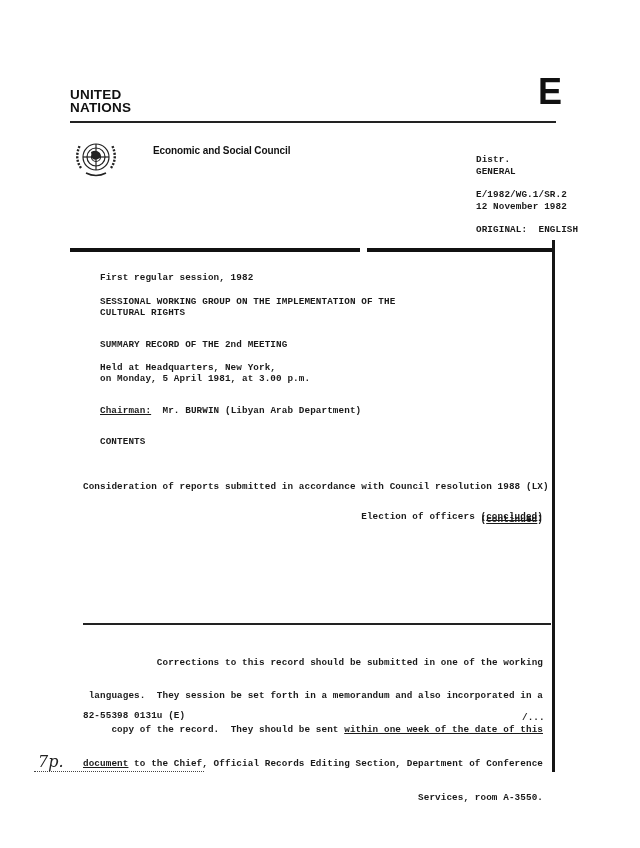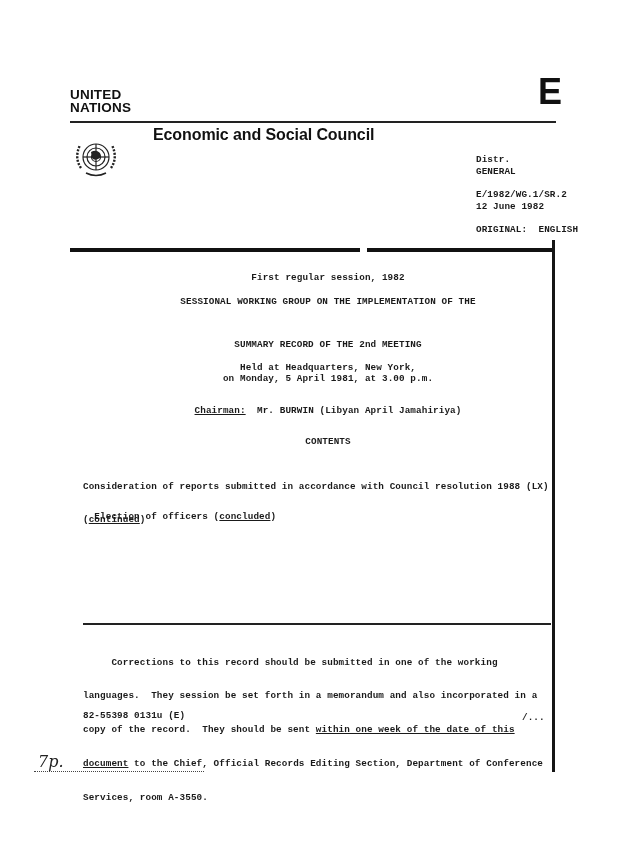--- a/index.html
+++ b/index.html
@@ -6,29 +6,29 @@
   body {
     width: 640px; height: 848px; background: #ffffff; position: relative;
     overflow: hidden; color: #111;
   }
   .abs { position: absolute; }
   .sans { font-family: "Liberation Sans", "DejaVu Sans", sans-serif; }
   .mono { font-family: "Liberation Mono", "DejaVu Sans Mono", monospace; font-weight: bold; font-size: 9.3px; letter-spacing: 0.1px; color: #1a1a1a; }
   .un-title { left: 70px; top: 88px; font-size: 13.5px; font-weight: bold; line-height: 13px; letter-spacing: 0.2px; }
   .big-e { left: 538px; top: 74px; font-size: 36px; font-weight: bold; line-height: 36px; }
   .rule-top { left: 70px; top: 121px; width: 486px; height: 1.5px; background: #222; }
-  .council { left: 153px; top: 126px; font-size: 16px; font-weight: bold; letter-spacing: -0.1px; }
+  .council { left: 153px; top: 145px; font-size: 10px; font-weight: bold; letter-spacing: -0.1px; }
   .emblem { left: 72px; top: 136px; width: 48px; height: 44px; }
   .meta { left: 440px; top: 154px; line-height: 11.5px; margin-left: 36px; }
   .meta div { white-space: pre; }
   .rule-thick1 { left: 70px; top: 248px; width: 290px; height: 4px; background: #111; }
   .rule-thick2 { left: 367px; top: 248px; width: 187px; height: 4px; background: #111; }
   .vbar { left: 552px; top: 240px; width: 3px; height: 532px; background: #151515; }
-  .center { left: 108px; width: 440px; text-align: center; line-height: 11px; }
-  .body-text { left: 83px; width: 460px; line-height: 11.3px; white-space: pre; }
+  .center { left: 100px; width: 440px; text-align: left; line-height: 11px; }
+  .body-text { left: 83px; width: 460px; line-height: 11.3px; white-space: pre; text-align: right; }
   .u { text-decoration: underline; }
   .rule-mid { left: 83px; top: 623px; width: 468px; height: 1.5px; background: #222; }
   .sig { left: 38px; top: 752px; font-family: "DejaVu Serif", serif; font-style: italic; font-size: 16px; color: #222; }
   .sig-line { left: 34px; top: 771px; width: 170px; border-top: 1px dotted #444; }
 </style>
 </head>
 <body>
 
 <div class="abs sans un-title">
   <div>UNITED</div>
@@ -54,40 +54,41 @@
     <path d="M14 37 Q24 42 34 37" stroke="#222" stroke-width="1.5" fill="none"></path>
   </svg>
 </div>
 <div class="abs sans council">Economic and Social Council</div>
 
 <div class="abs mono meta">
   <div>Distr.</div>
   <div>GENERAL</div>
   <div style="height:12px"></div>
   <div>E/1982/WG.1/SR.2</div>
-  <div>12 June 1982</div>
+  <div>12 November 1982</div>
   <div style="height:12px"></div>
   <div>ORIGINAL:  ENGLISH</div>
 </div>
 
 <div class="abs rule-thick1"></div>
 <div class="abs rule-thick2"></div>
 <div class="abs vbar"></div>
 
 <div class="abs mono center" style="top:272px">First regular session, 1982</div>
 <div class="abs mono center" style="top:296px">
   <div>SESSIONAL WORKING GROUP ON THE IMPLEMENTATION OF THE</div>
+  <div>CULTURAL RIGHTS</div>
 </div>
 <div class="abs mono center" style="top:339px">SUMMARY RECORD OF THE 2nd MEETING</div>
 <div class="abs mono center" style="top:362px">
   <div>Held at Headquarters, New York,</div>
   <div>on Monday, 5 April 1981, at 3.00 p.m.</div>
 </div>
 <div class="abs mono center" style="top:405px">
-  <span class="u">Chairman:</span>&nbsp;&nbsp;<span>Mr. BURWIN (Libyan April Jamahiriya)</span>
+  <span class="u">Chairman:</span>&nbsp;&nbsp;<span>Mr. BURWIN (Libyan Arab Department)</span>
 </div>
 <div class="abs mono center" style="top:436px">CONTENTS</div>
 
 <div class="abs mono body-text" style="top:458px">
   <div>Consideration of reports submitted in accordance with Council resolution 1988 (LX)</div>
   <div><span>(</span><span class="u">continued</span><span>)</span></div>
 </div>
 <div class="abs mono body-text" style="top:500px">
   <span>Election of officers (</span><span class="u">concluded</span><span>)</span>
 </div>

